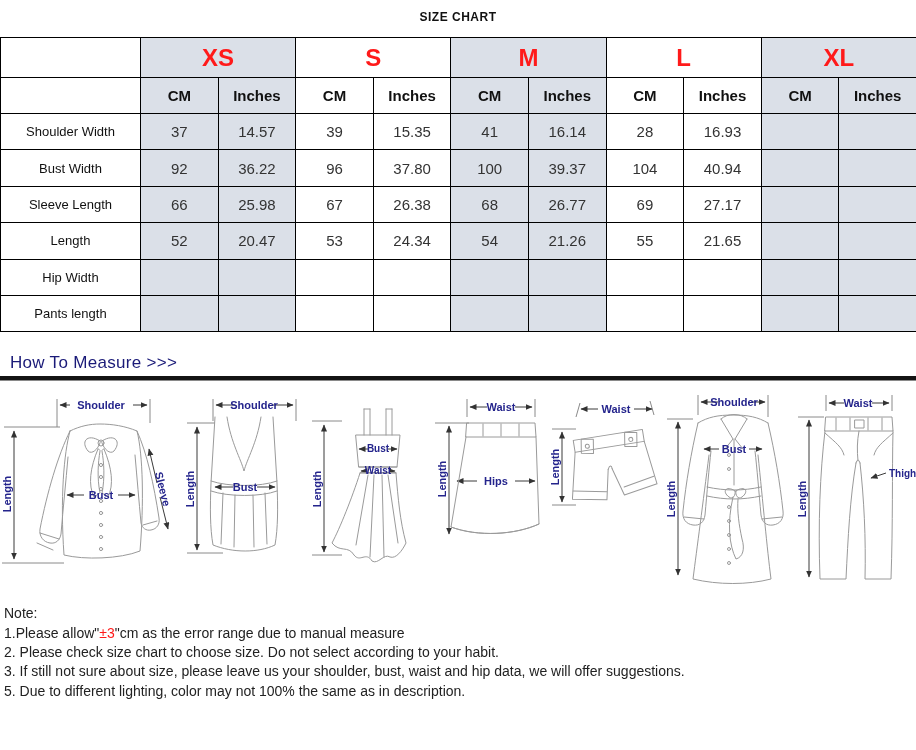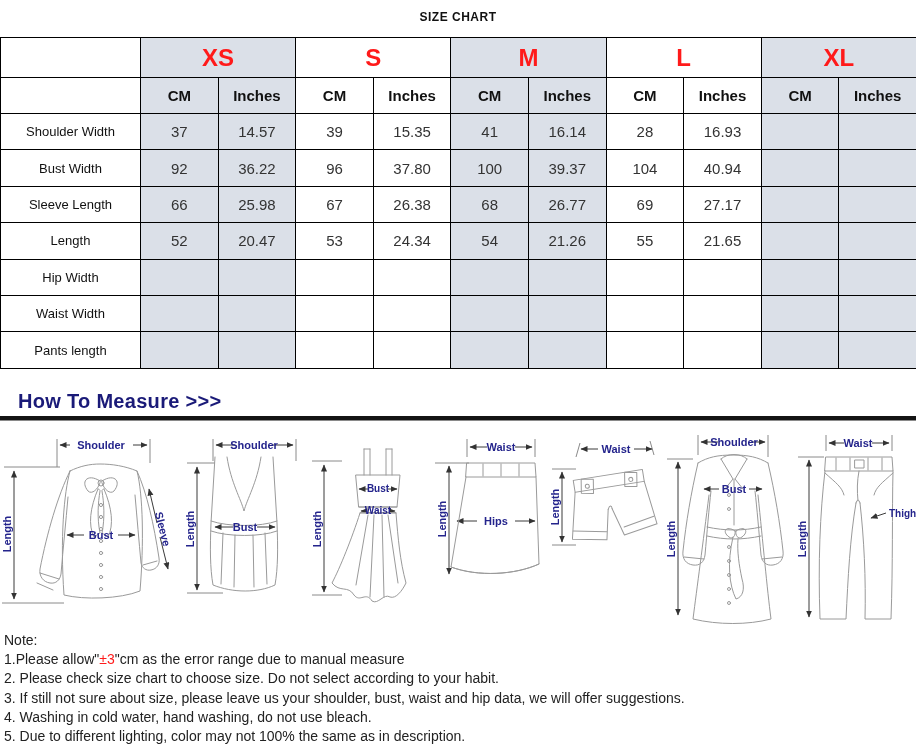--- a/index.html
+++ b/index.html
@@ -36,37 +36,37 @@
   tr.size-row{height:40px;}
   tr.unit-row{height:36px;}
   tr.data-row{height:36.4px;}
   th.size-cell{font-size:24px;font-weight:bold;color:var(--accent-red);}
   td.unit-cell{font-size:15px;font-weight:bold;color:#111;}
   td.row-label{font-size:13px;font-weight:normal;color:#111;}
   td.val-cell{font-size:15px;color:#333;}
   .shade{background:var(--shade);}
   
   .measure-heading{
-    margin:21px 0 0 18px;
-    font-size:20px;font-weight:bold;color:var(--heading-navy);letter-spacing:.3px;
+    margin:21px 0 0 10px;
+    font-size:17px;font-weight:normal;color:var(--heading-navy);letter-spacing:.3px;
   }
   .divider{height:5px;background:#141414;margin-top:3px;border-bottom:1px solid #8a8a8a;}
   
   .figures{
     width:916px;height:200px;margin-top:10px;
     display:flex;justify-content:space-between;align-items:flex-end;
   }
   .figures svg{display:block;}
   .garment{fill:none;stroke:var(--garment);stroke-width:1;stroke-linecap:round;stroke-linejoin:round;}
   .ref{stroke:#8a8a8a;stroke-width:1;}
   .arrow{stroke:var(--arrow);stroke-width:1;}
   text.lbl{fill:var(--navy);font-weight:bold;font-size:11px;font-family:"Liberation Sans",sans-serif;}
   text.lbl-sm{fill:var(--navy);font-weight:bold;font-size:10px;font-family:"Liberation Sans",sans-serif;}
   
-  .notes{margin:0 0 0 4px;font-size:14px;line-height:19.3px;color:#222;}
+  .notes{margin:13px 0 0 4px;font-size:14px;line-height:19.3px;color:#222;}
   .notes .red{color:var(--accent-red);}
 </style>
 </head>
 <body>
 
 <svg width="0" height="0" style="position:absolute" aria-hidden="true">
   <defs>
     <marker id="ah" viewBox="0 0 8 8" refX="6.5" refY="3" markerWidth="8" markerHeight="8" orient="auto" markerUnits="userSpaceOnUse">
       <path d="M0,0 L7,3 L0,6 Z" fill="#333"></path>
     </marker>
@@ -158,33 +158,20 @@
     <td class="val-cell">24.34</td>
     <td class="val-cell shade">54</td>
     <td class="val-cell shade">21.26</td>
     <td class="val-cell">55</td>
     <td class="val-cell">21.65</td>
     <td class="val-cell shade"></td>
     <td class="val-cell shade"></td>
   </tr>
   <tr class="data-row">
     <td class="row-label">Hip Width</td>
-    <td class="val-cell shade"></td>
-    <td class="val-cell shade"></td>
-    <td class="val-cell"></td>
-    <td class="val-cell"></td>
-    <td class="val-cell shade"></td>
-    <td class="val-cell shade"></td>
-    <td class="val-cell"></td>
-    <td class="val-cell"></td>
-    <td class="val-cell shade"></td>
-    <td class="val-cell shade"></td>
-  </tr>
-  <tr class="data-row">
-    <td class="row-label">Waist Width</td>
     <td class="val-cell shade"></td>
     <td class="val-cell shade"></td>
     <td class="val-cell"></td>
     <td class="val-cell"></td>
     <td class="val-cell shade"></td>
     <td class="val-cell shade"></td>
     <td class="val-cell"></td>
     <td class="val-cell"></td>
     <td class="val-cell shade"></td>
     <td class="val-cell shade"></td>
@@ -427,15 +414,14 @@
     <text class="lbl-sm" x="93" y="84" text-anchor="start">Thigh</text>
   </svg>
 
 </div>
 
 <div class="notes">
   <div>Note:</div>
   <div><span>1.Please allow"</span><span class="red">±3</span><span>"cm as the error range due to manual measure</span></div>
   <div>2. Please check size chart to choose size. Do not select according to your habit.</div>
   <div>3. If still not sure about size, please leave us your shoulder, bust, waist and hip data, we will offer suggestions.</div>
-  <div>4. Washing in cold water, hand washing, do not use bleach.</div>
   <div>5. Due to different lighting, color may not 100% the same as in description.</div>
 </div>
 
 </body></html>

